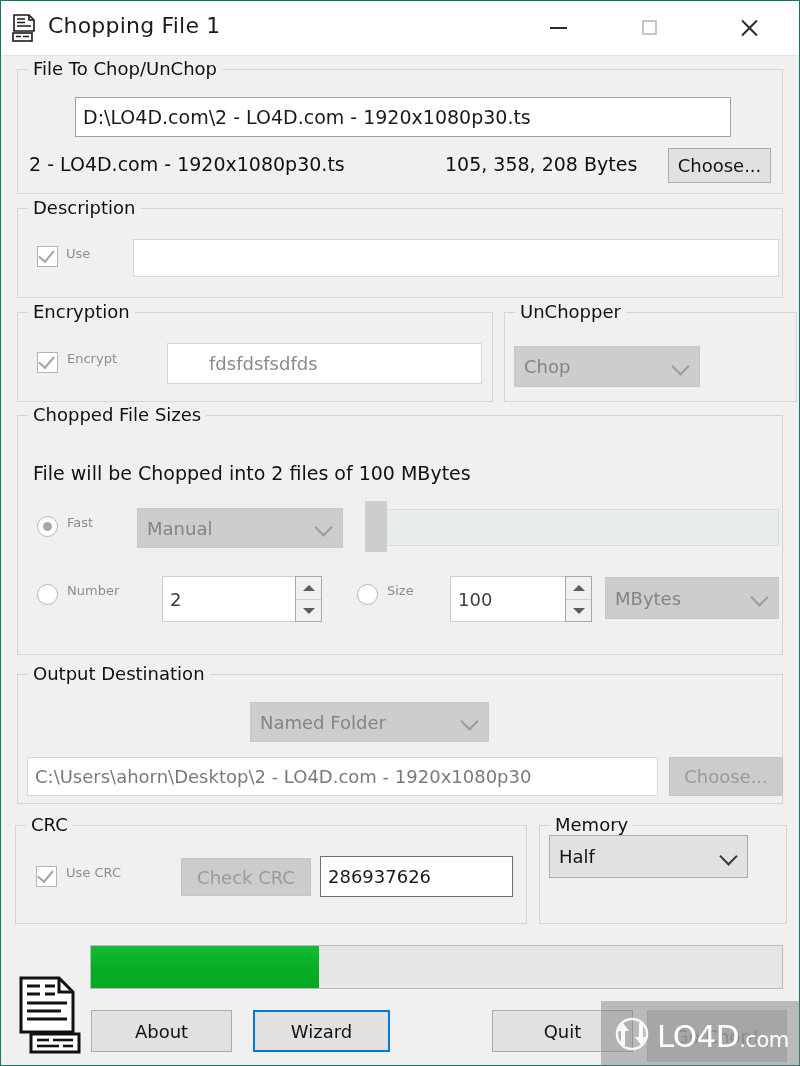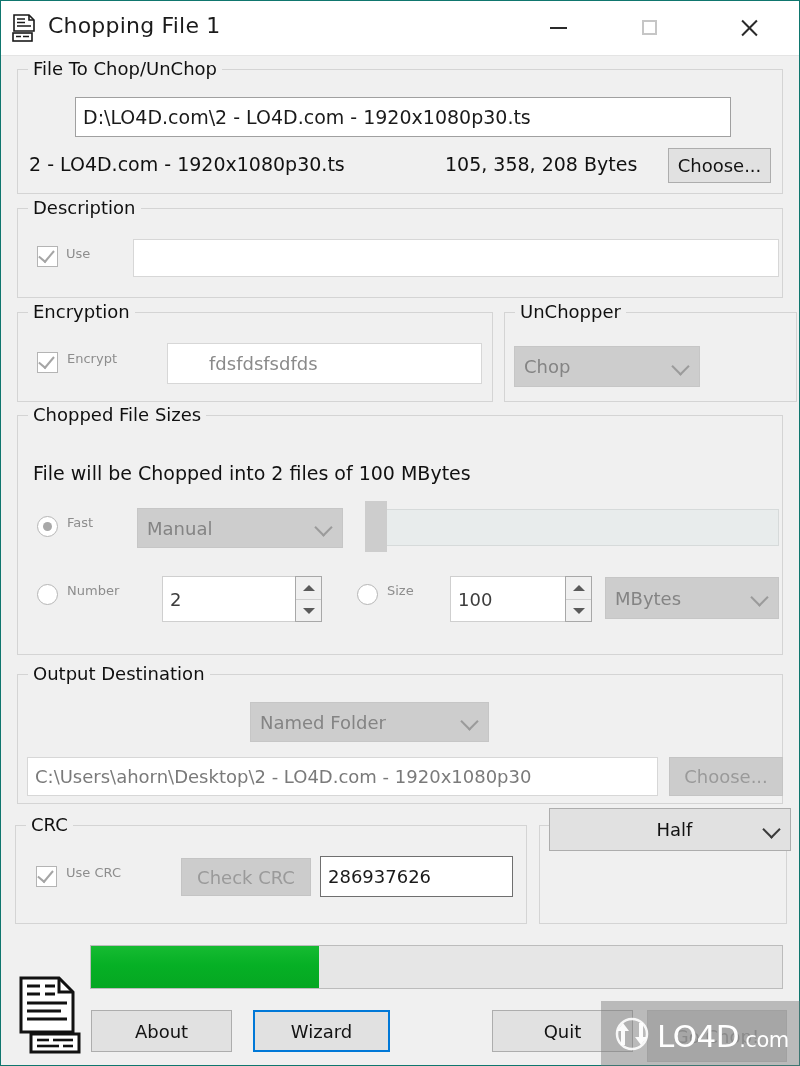--- a/index.html
+++ b/index.html
@@ -441,21 +441,21 @@
   <div class="cbx" style="left:35px; top:865px;">
     <div class="tick"></div>
   </div>
   <div class="label dim" style="left:65px; top:864px;">Use CRC</div>
   <div class="btn disabled" style="left:180px; top:857px; width:130px; height:38px;">Check CRC</div>
   <div class="txt" style="left:319px; top:855px; width:193px; height:41px; border-color:#6f6f6f;">286937626</div>
 
   <div class="group" style="left:538px; top:824px; width:248px; height:99px;">
     <div class="group-title">Memory</div>
   </div>
-  <div class="combo" style="left:548px; top:807px; width:242px; height:43px;justify-content:center;">
+  <div class="combo" style="left:548px; top:834px; width:199px; height:43px;">
     <span>Half</span>
     <span class="chev"></span>
   </div>
 
   <svg class="doc-icon" viewBox="0 0 72 78">
     <polygon points="6,2 44,2 58,16 58,56 6,56" fill="#ffffff" stroke="#111111" stroke-width="3"></polygon>
     <polyline points="44,2 44,16 58,16" fill="none" stroke="#111111" stroke-width="3"></polyline>
     <line x1="12" y1="10" x2="25" y2="10" stroke="#111111" stroke-width="3"></line>
     <line x1="30" y1="10" x2="40" y2="10" stroke="#111111" stroke-width="3"></line>
     <line x1="12" y1="18" x2="25" y2="18" stroke="#111111" stroke-width="3"></line>

